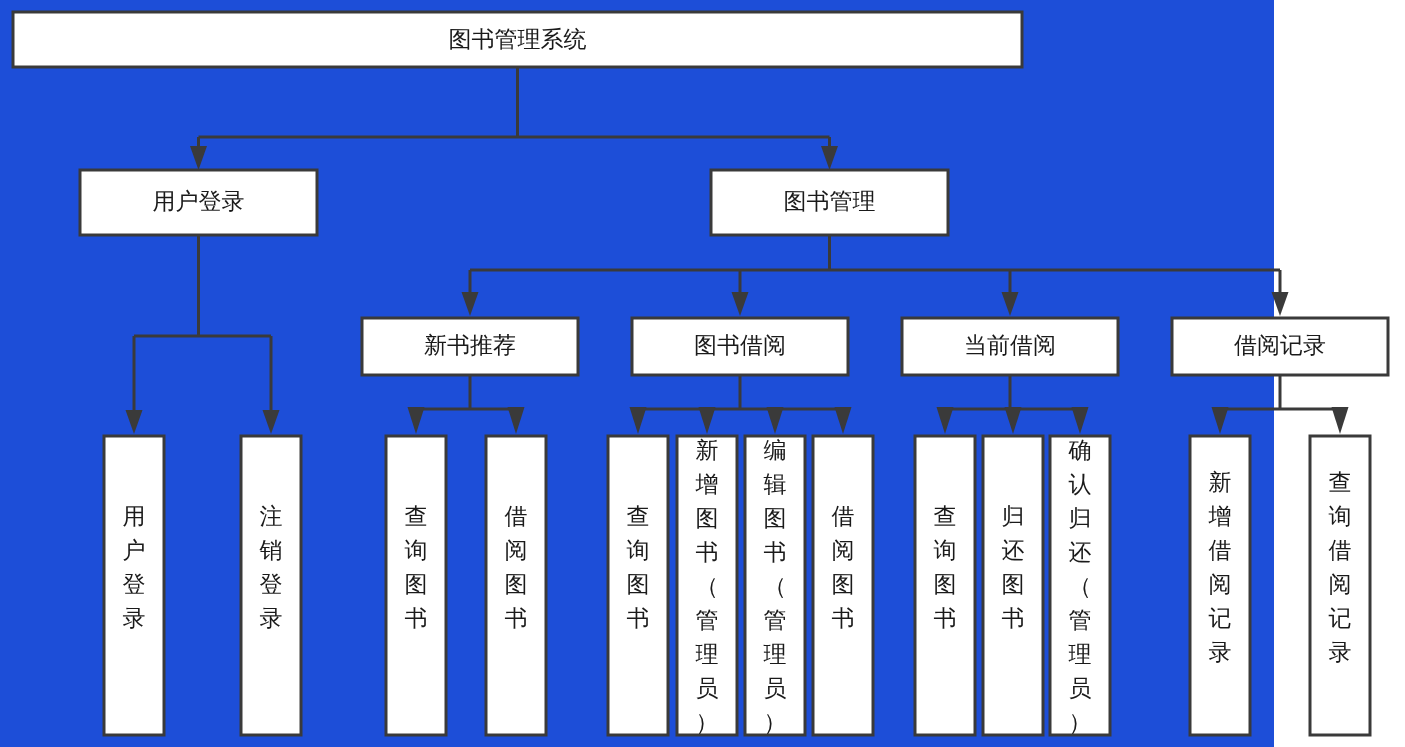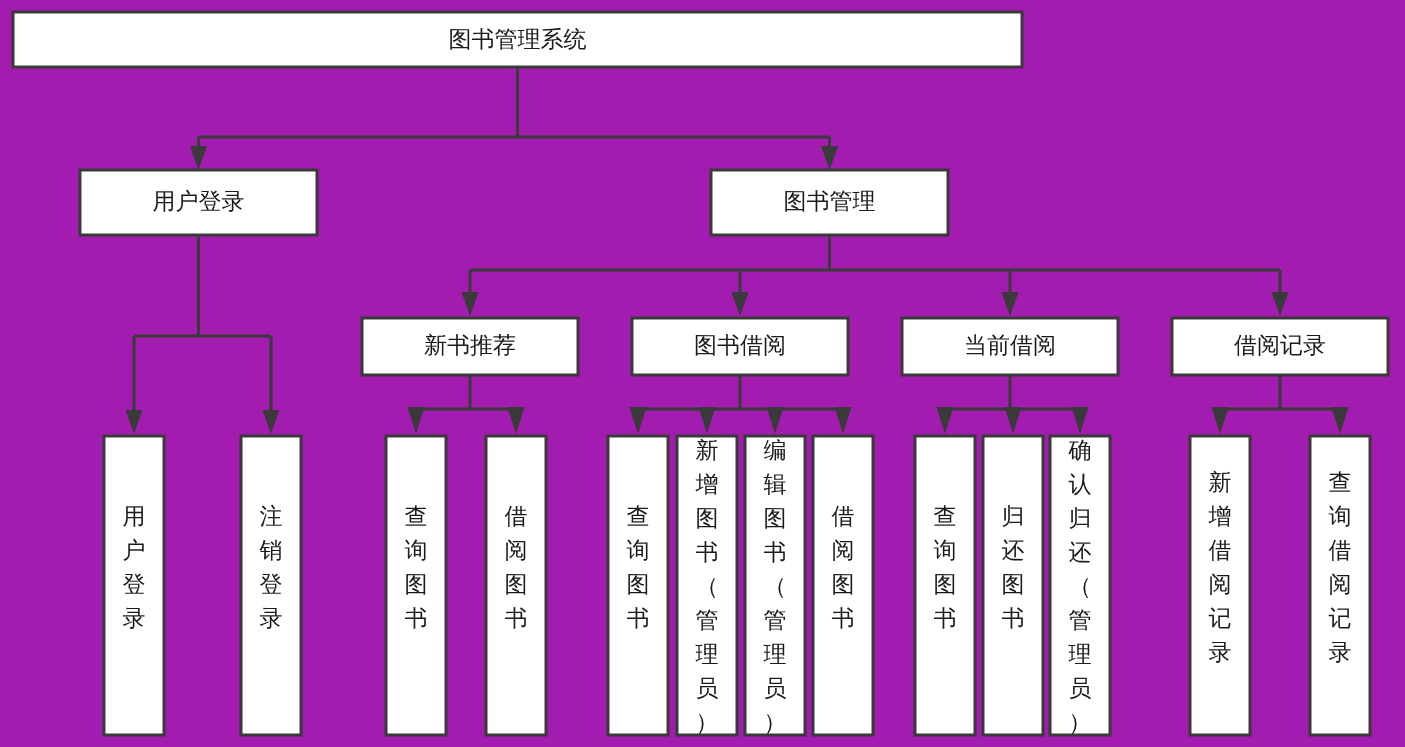--- a/index.html
+++ b/index.html
@@ -8,23 +8,23 @@
     background: #ffffff;
   }
   body {
     width: 1405px;
     height: 747px;
     font-family: "Liberation Sans", "DejaVu Sans", sans-serif;
     overflow: hidden;
   }
   #diagram-root {
     position: relative;
-    width: 1405px;
+    width: 1274px;
     height: 747px;
-    background: #a21caf;
+    background: #1d4ed8;
   }
   svg.diagram-canvas {
     position: absolute;
     top: 0;
     left: 0;
     width: 1405px;
     height: 747px;
     display: block;
   }
   .node-box {

